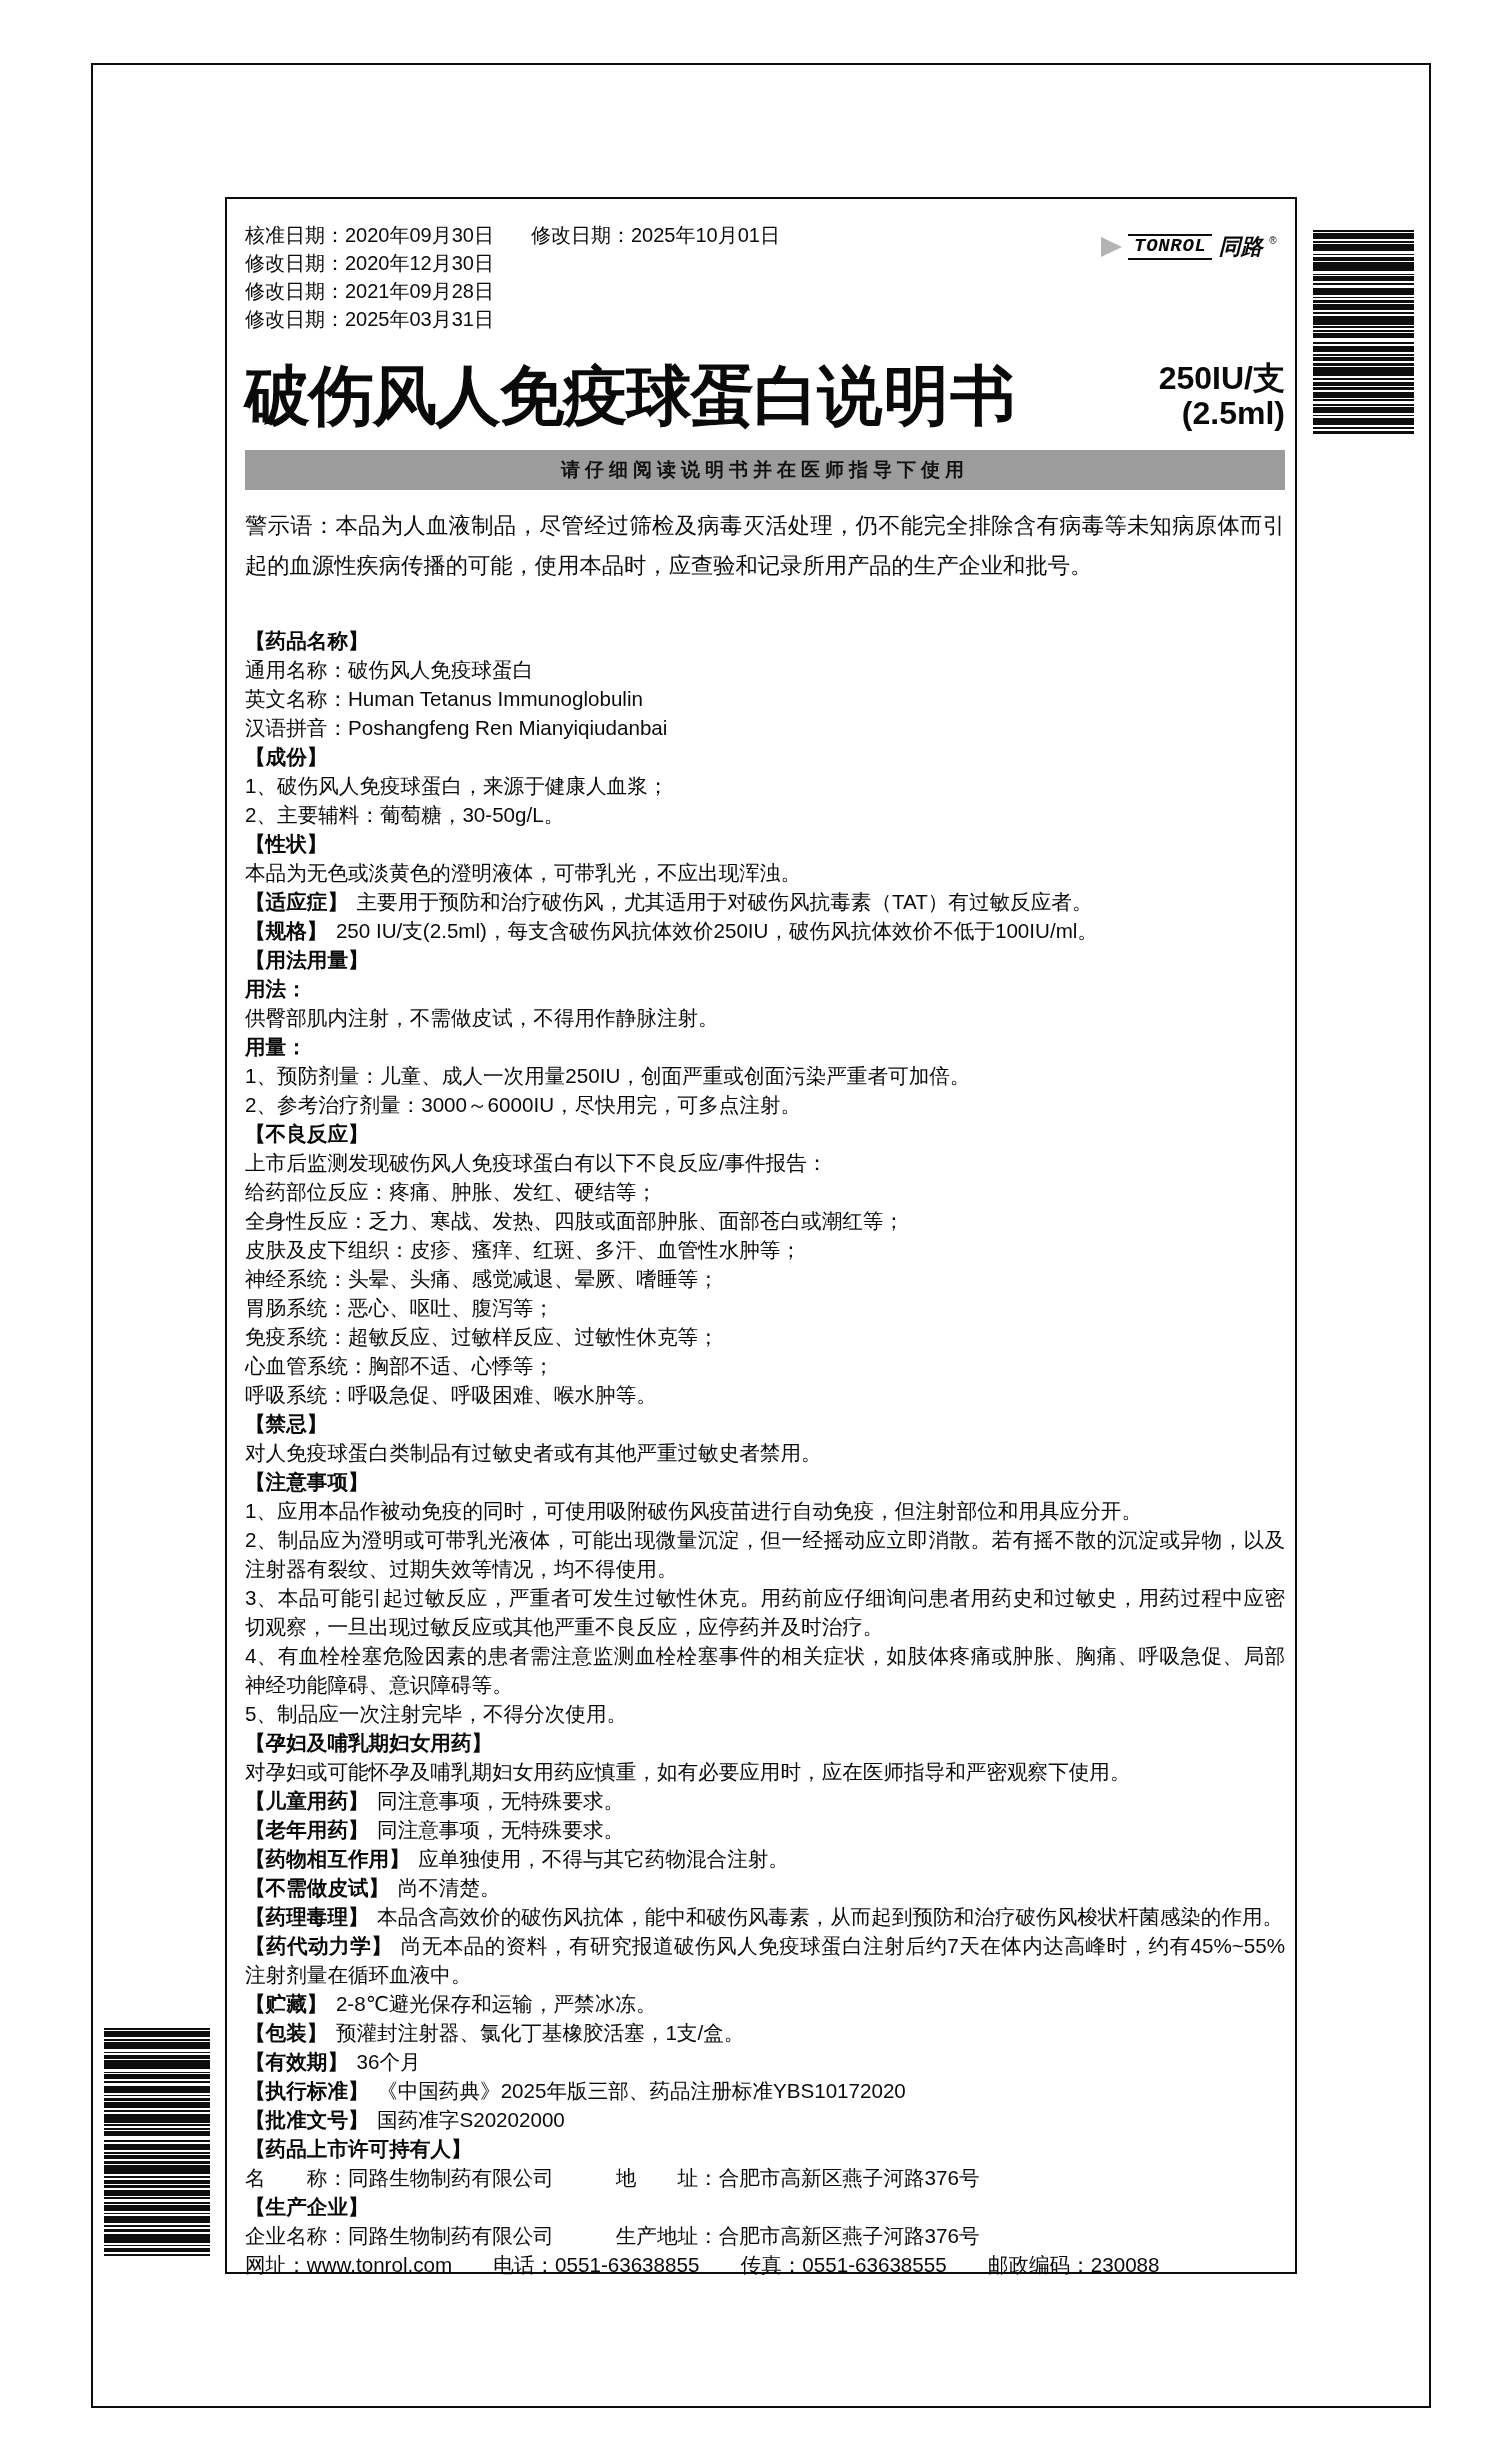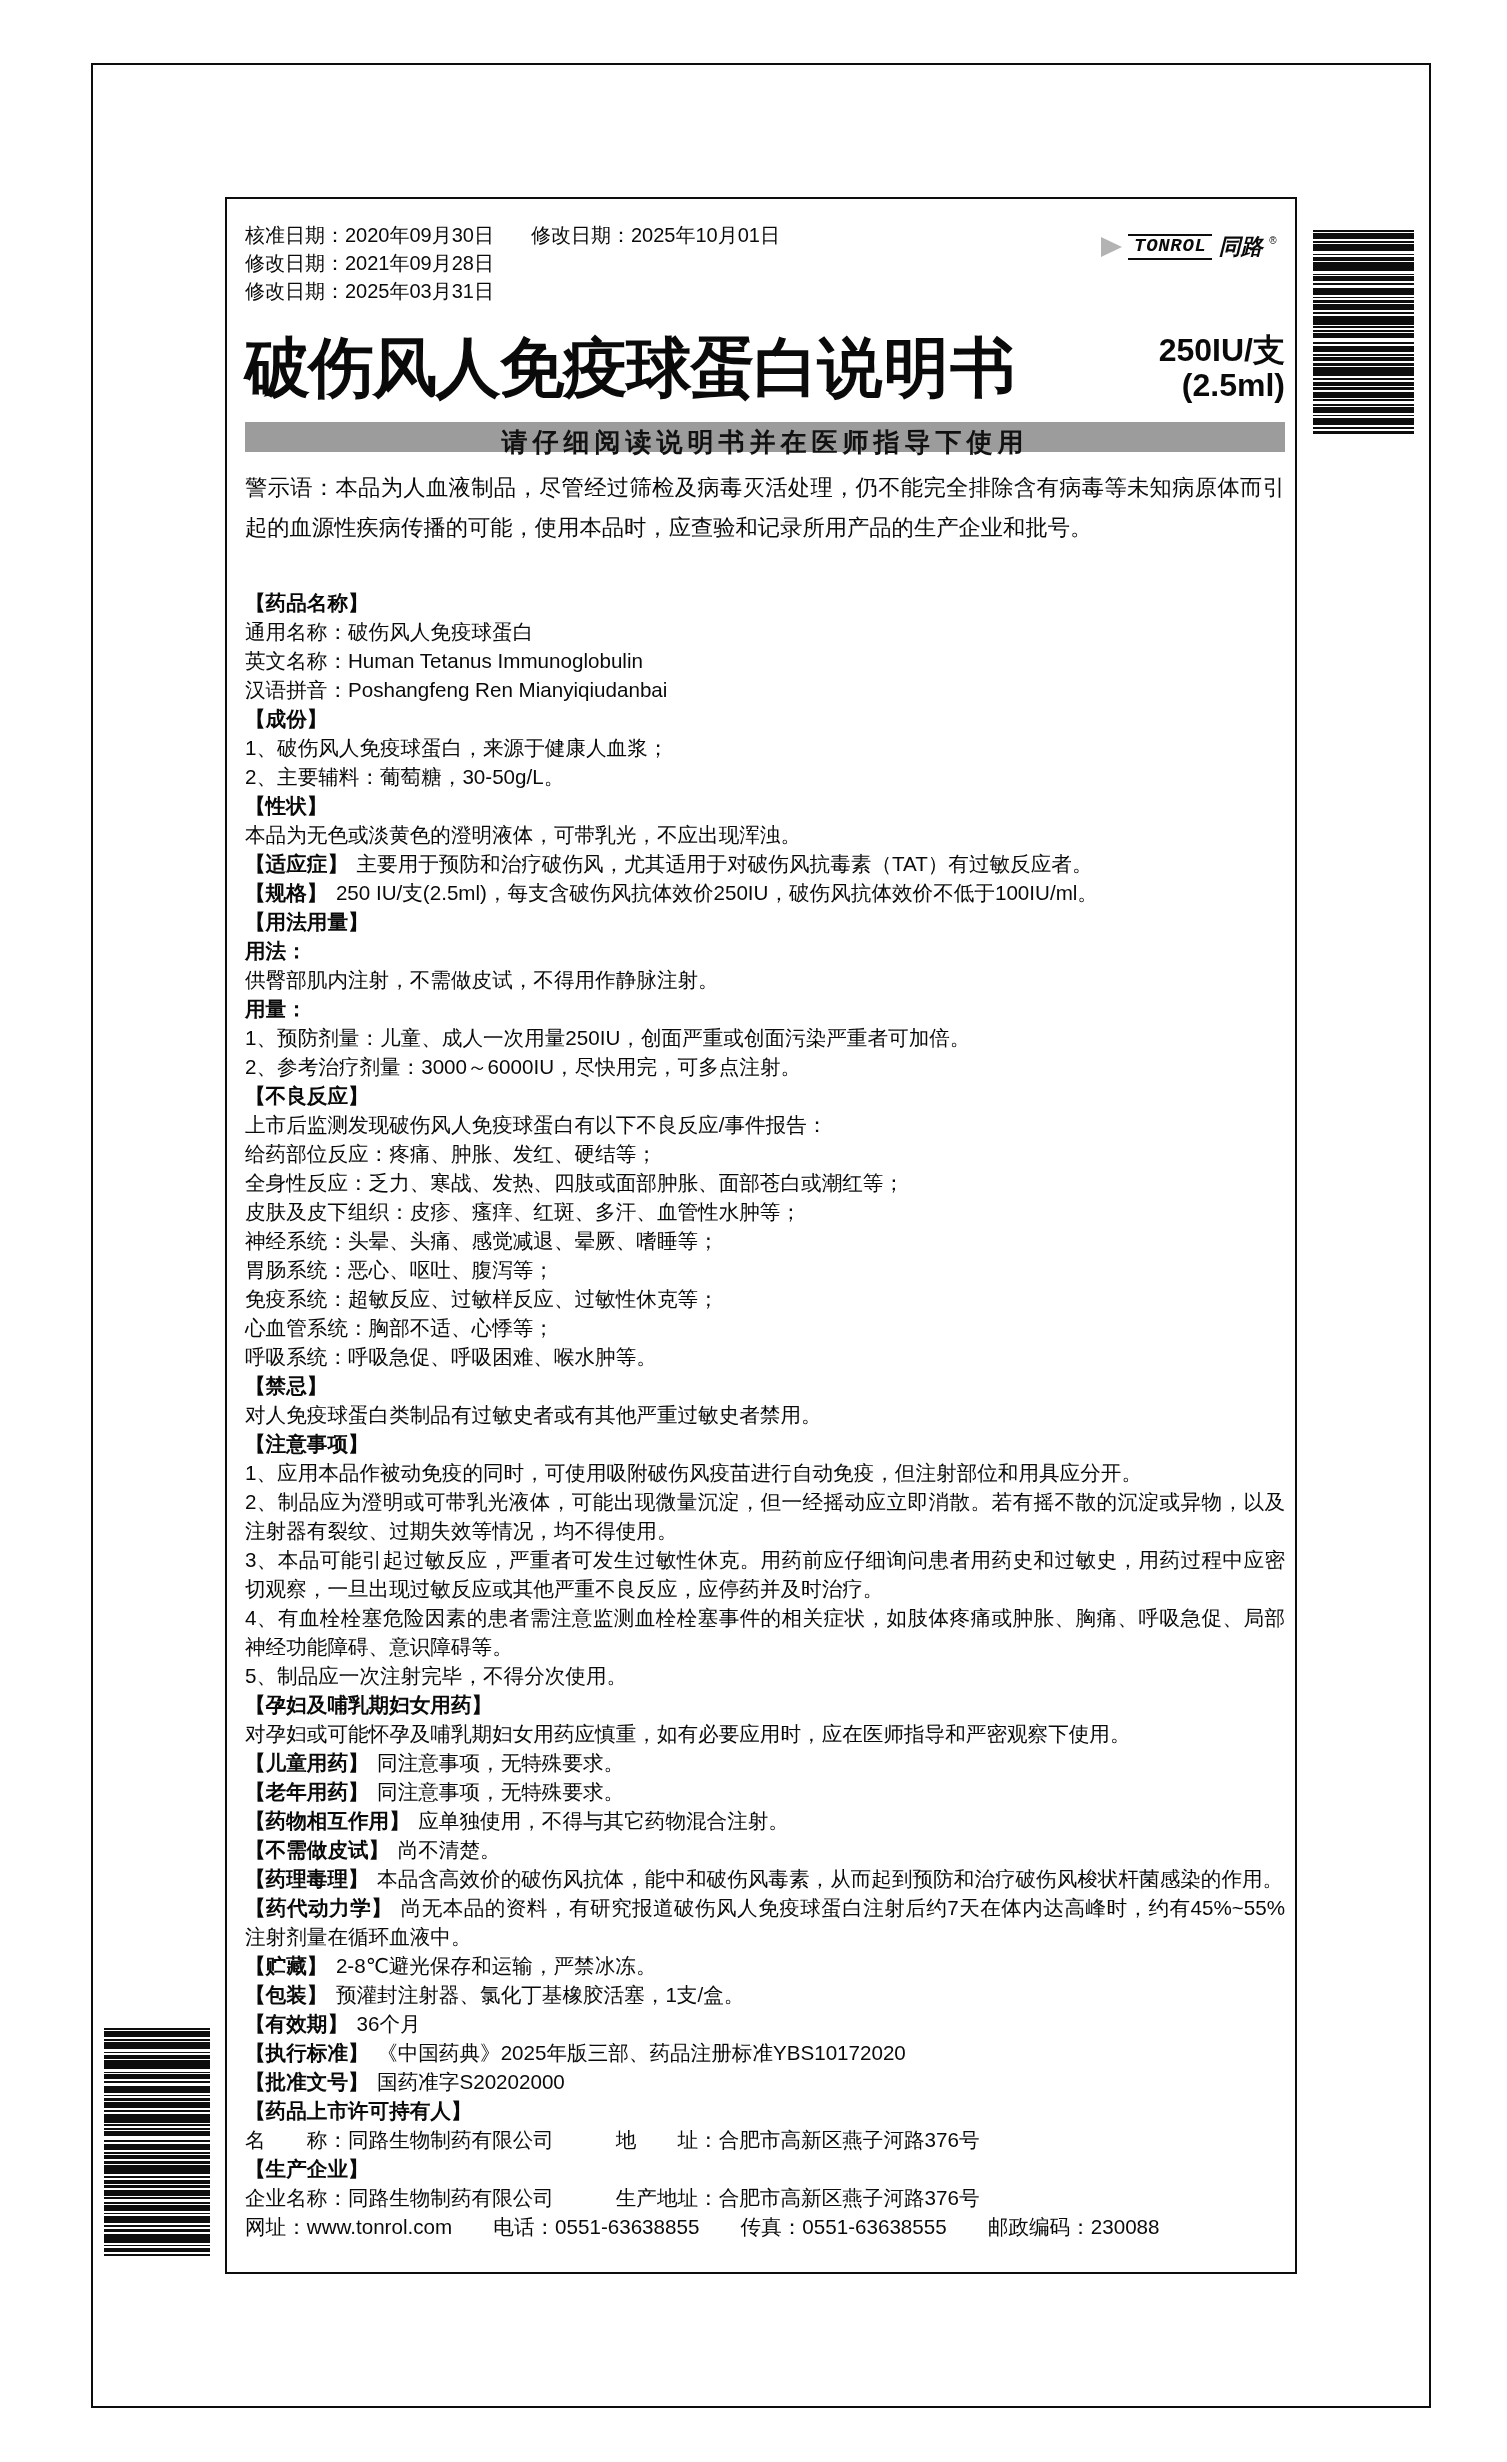--- a/index.html
+++ b/index.html
@@ -26,22 +26,22 @@
   .logo-latin{font-style:italic;font-weight:900;font-size:19px;letter-spacing:0.7px;
     border-top:2.8px solid #0d0d0d;border-bottom:2.8px solid #0d0d0d;padding:0 5.7px 0.7px;line-height:21px;font-family:Liberation Mono, monospace;}
   .logo-cn{font-weight:900;font-size:22px;font-style:italic;}
   .logo-reg{font-size:10px;position:relative;top:-7px;}
   
   #title-row{margin-top:25.5px;height:74px;display:flex;justify-content:space-between;align-items:flex-end;}
   .title{font-size:65px;font-weight:900;line-height:74px;letter-spacing:-1.4px;white-space:nowrap;}
   .title .suffix{font-weight:700;letter-spacing:1.4px;}
   .spec{text-align:right;font-weight:800;font-size:32px;line-height:35px;padding-bottom:1.4px;white-space:nowrap;}
   
-  #notice-bar{margin-top:17px;height:30px;background:#9c9c9c;text-align:center;
-    line-height:40px;font-size:26px;font-weight:700;letter-spacing:5px;color:#111;}
+  #notice-bar{margin-top:17px;height:40px;background:#9c9c9c;text-align:center;
+    line-height:40px;font-size:19px;font-weight:700;letter-spacing:5px;color:#111;}
   
   #warning{margin-top:16px;font-size:22.3px;font-weight:400;line-height:40px;text-align:justify;}
   
   #body-lines{margin-top:40px;font-size:20.6px;line-height:29px;text-align:justify;}
   .line{min-height:29px;}
   .sec-h{font-weight:800;}
   .sub{font-weight:800;}
   .sec-t{margin-left:8.5px;}
   
   .barcode{position:absolute;overflow:hidden;}
@@ -142,20 +142,21 @@
     <span class="logo-tri"></span>
     <span class="logo-latin">TONROL</span>
     <span class="logo-cn">同路</span>
     <span class="logo-reg">®</span>
   </div>
 
   <div id="dates">
     <div>
       <span>核准日期：2020年09月30日</span><span class="col2">修改日期：2025年10月01日</span>
     </div>
+    <div><span>修改日期：2020年12月30日</span></div>
     <div><span>修改日期：2021年09月28日</span></div>
     <div><span>修改日期：2025年03月31日</span></div>
   </div>
 
   <div id="title-row">
     <div class="title">
       <span>破伤风人免疫球蛋白</span><span class="suffix">说明书</span>
     </div>
     <div class="spec">
       <div>250IU/支</div>

